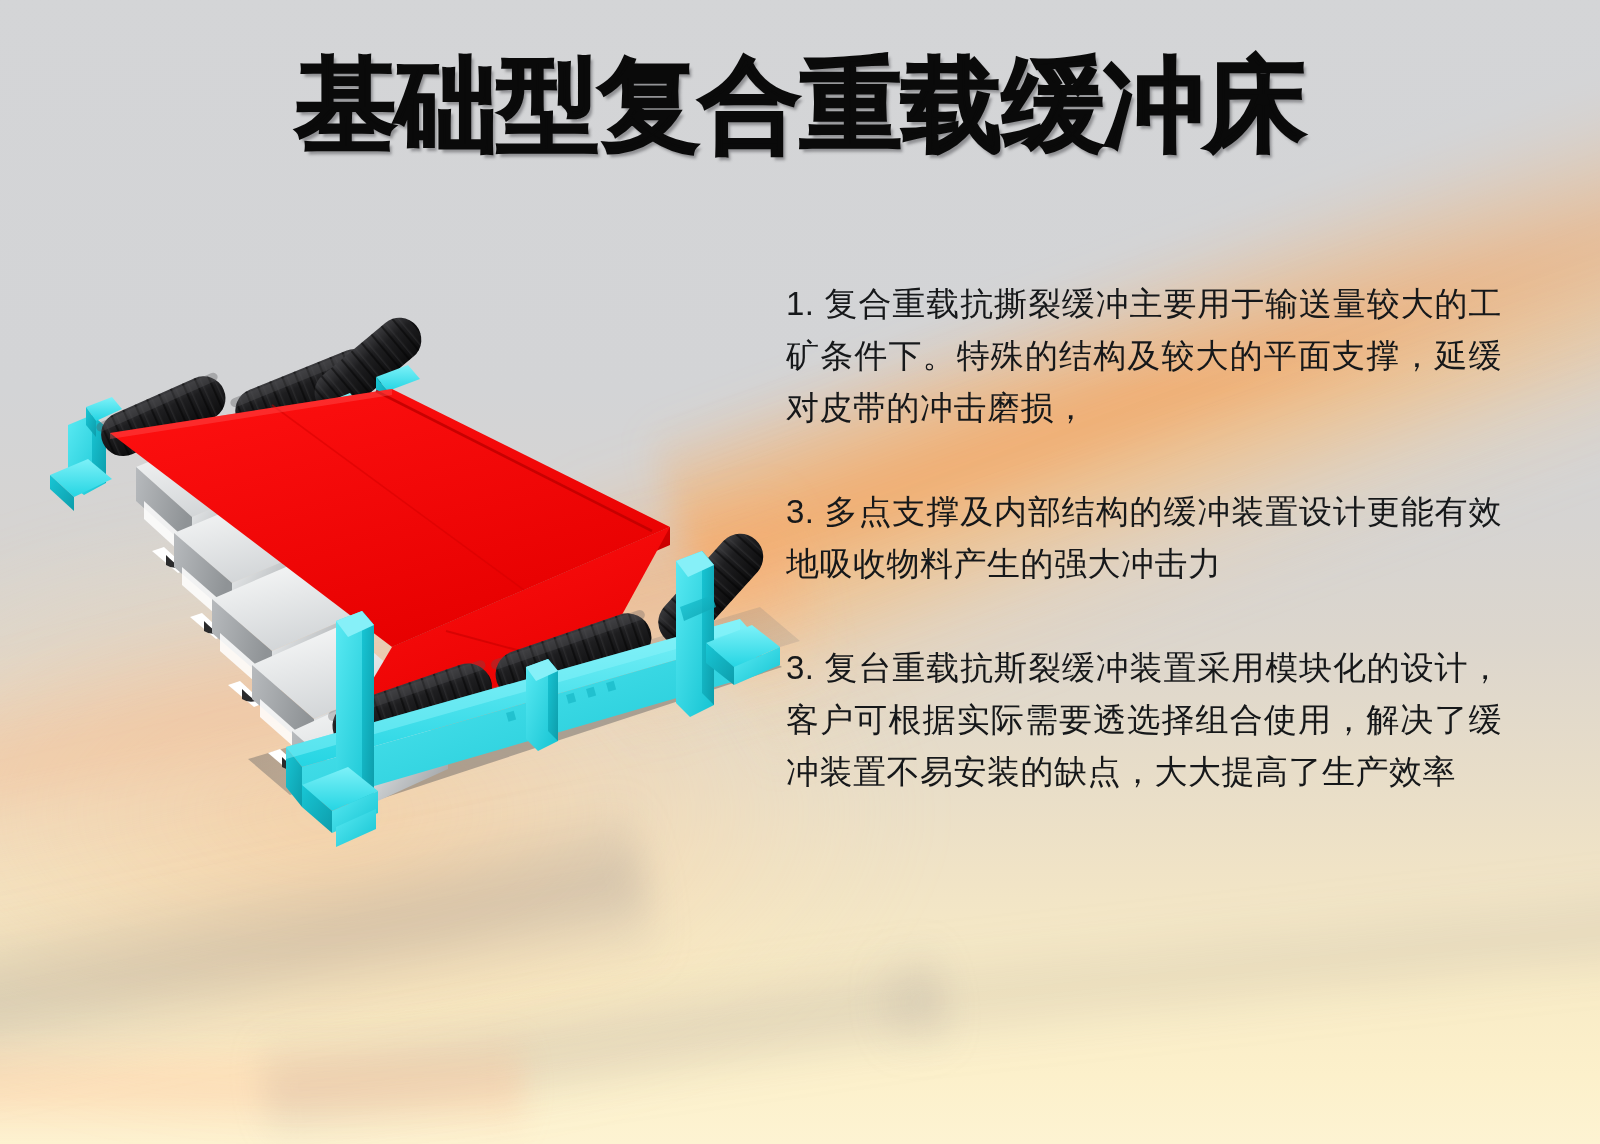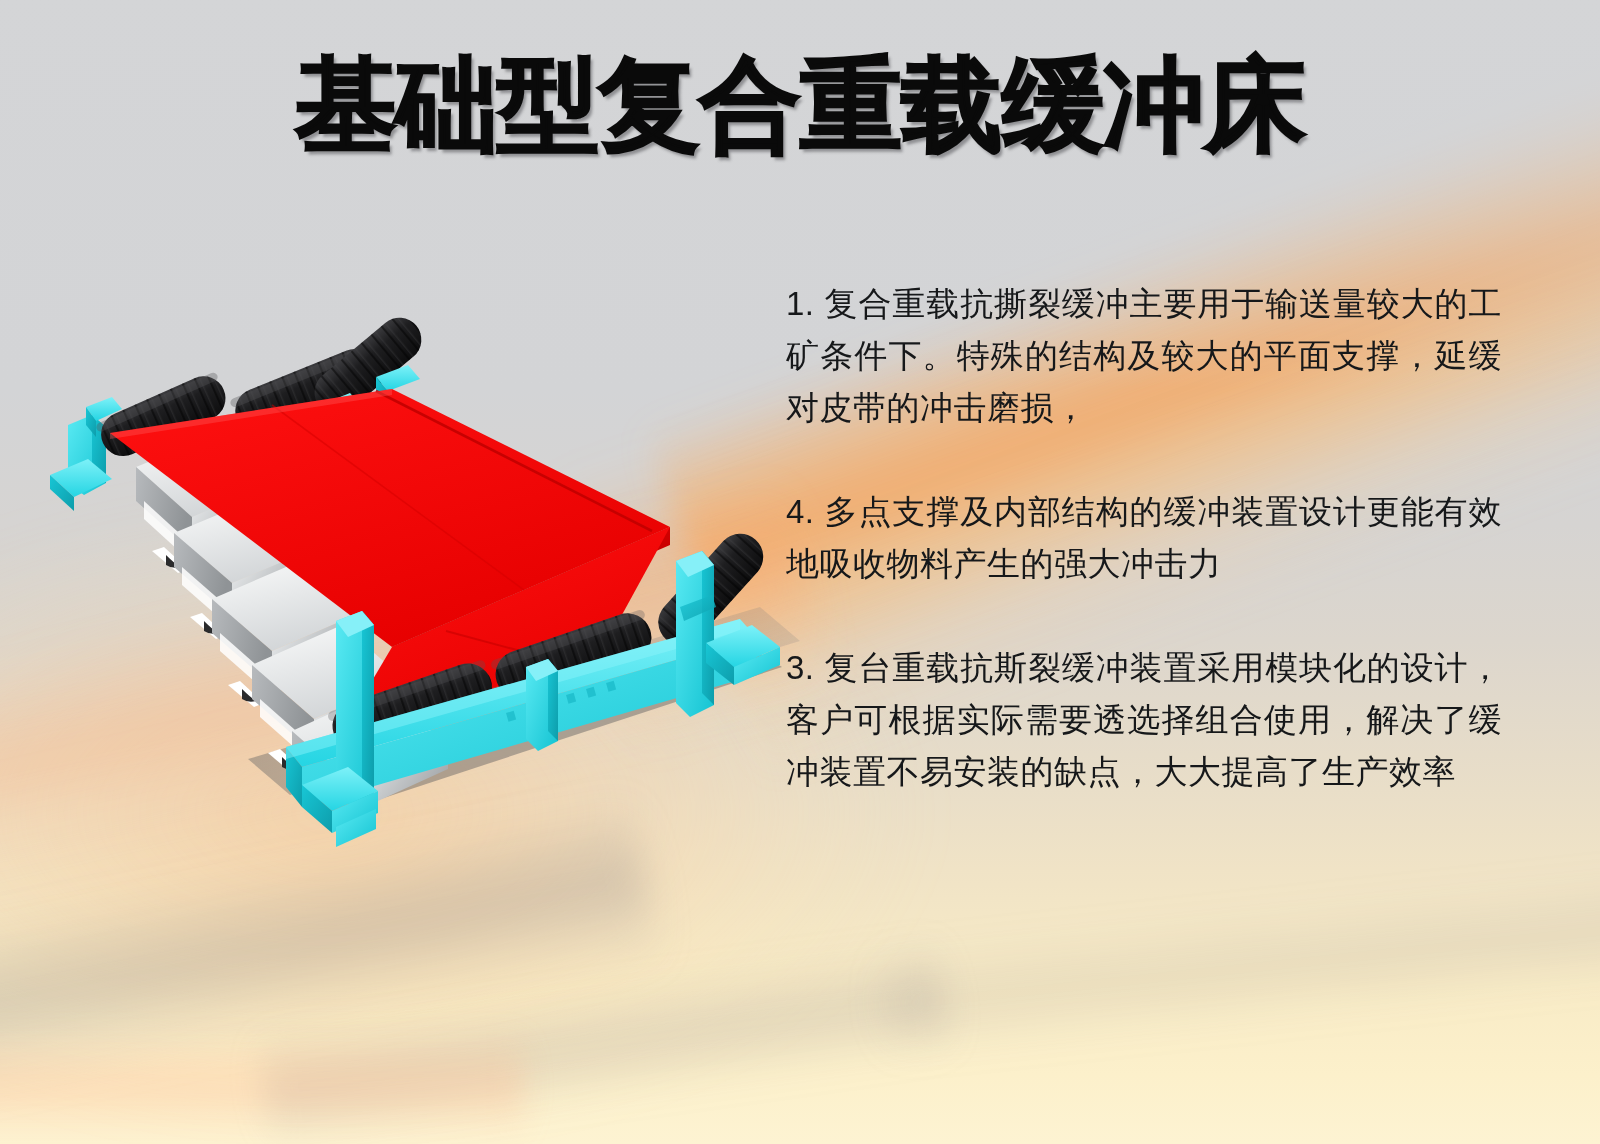--- a/index.html
+++ b/index.html
@@ -394,17 +394,17 @@
           <polygon points="694,312 740,292 740,310 694,330" fill="url(#gCyan)"></polygon>
         </g>
       </g>
 
       <polygon points="70,78 352,34 352,40 70,84" fill="#ff6060" opacity=".35"></polygon>
     </svg>
   </div>
 
   <div id="copy">
     <p class="para">1. 复合重载抗撕裂缓冲主要用于输送量较大的工矿条件下。特殊的结构及较大的平面支撑，延缓对皮带的冲击磨损，</p>
-    <p class="para">4. 多点支撑及内部结构的缓冲装置设计更能有效地吸收物料产生的强大冲击力</p>
+    <p class="para">3. 多点支撑及内部结构的缓冲装置设计更能有效地吸收物料产生的强大冲击力</p>
     <p class="para">3. 复台重载抗斯裂缓冲装置采用模块化的设计，客户可根据实际需要透选择组合使用，解决了缓冲装置不易安装的缺点，大大提高了生产效率</p>
   </div>
 
 </div>
 
 </body></html>

